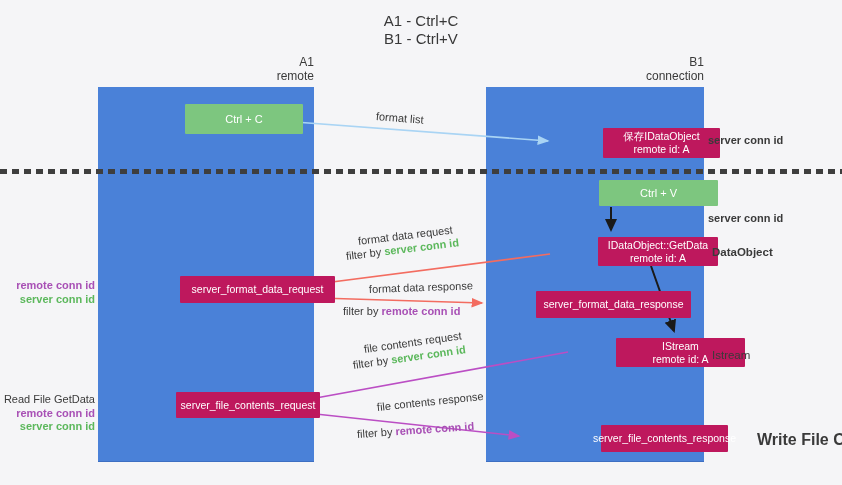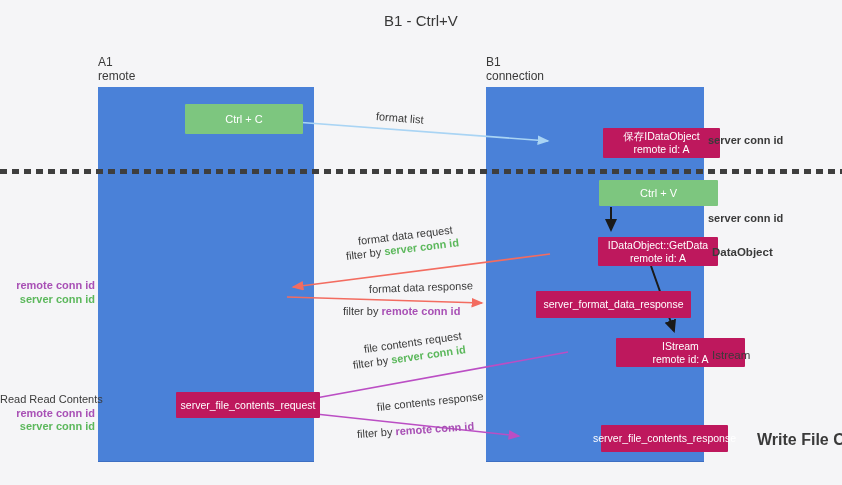--- a/index.html
+++ b/index.html
@@ -4,21 +4,21 @@
 <style>
   html,body{margin:0;padding:0;background:#e9e9ea;}
   .stage{
     position:relative;width:842px;height:485px;overflow:hidden;
     background:#f5f5f7;
     font-family:"Liberation Sans","DejaVu Sans",sans-serif;
     color:#3a3a3a;
   }
   .abs{position:absolute;}
   .title{left:0;top:12px;width:842px;text-align:center;font-size:15px;line-height:18px;color:#383838;z-index:5;}
-  .col-header{top:55px;text-align:left;font-size:12px;line-height:14px;color:#3a3a3a;z-index:5;}
+  .col-header{top:55px;text-align:right;font-size:12px;line-height:14px;color:#3a3a3a;z-index:5;}
   .col-header.a1{left:98px;width:216px;}
   .col-header.b1{left:486px;width:218px;}
   .lifeline{top:87px;height:374px;background:#4a81d8;z-index:1;border-bottom:1px solid #3d6fc2;}
   .lifeline.a1{left:98px;width:216px;}
   .lifeline.b1{left:486px;width:218px;}
   .dotline{left:0;top:169px;width:842px;height:5px;z-index:2;
     background:repeating-linear-gradient(90deg,#3e3e3e 0 7px,transparent 7px 12px);}
   svg.arrows{left:0;top:0;width:842px;height:485px;z-index:2;pointer-events:none;}
   .node{z-index:3;display:flex;align-items:center;justify-content:center;flex-direction:column;
     color:#fff;font-size:10.5px;line-height:13px;text-align:center;border-radius:1px;white-space:nowrap;margin-left:48px;}
@@ -29,20 +29,21 @@
   .p{color:#a850b5;font-weight:bold;}
   .side-right{z-index:4;font-size:11px;white-space:nowrap;color:#3a3a3a;}
   .side-left{z-index:4;left:0;width:95px;text-align:right;font-size:11px;line-height:13.5px;white-space:nowrap;}
 </style>
 </head>
 <body>
 
 <div class="stage">
 
   <div class="abs title">
+    <div>A1 - Ctrl+C</div>
     <div>B1 - Ctrl+V</div>
   </div>
 
   <div class="abs col-header a1">
     <div>A1</div>
     <div>remote</div>
   </div>
   <div class="abs col-header b1">
     <div>B1</div>
     <div>connection</div>
@@ -88,20 +89,23 @@
 
   <div class="abs node green" style="left:551px;top:180px;width:119px;height:26px;">
     <div>Ctrl + V</div>
   </div>
 
   <div class="abs node orange" style="left:550px;top:237px;width:120px;height:29px;">
     <div>IDataObject::GetData</div>
     <div>remote id: A</div>
   </div>
 
+  <div class="abs node orange" style="left:132px;top:276px;width:155px;height:27px;">
+    <div>server_format_data_request</div>
+  </div>
 
   <div class="abs node orange" style="left:488px;top:291px;width:155px;height:27px;">
     <div>server_format_data_response</div>
   </div>
 
   <div class="abs node orange" style="left:568px;top:338px;width:129px;height:29px;">
     <div>IStream</div>
     <div>remote id: A</div>
   </div>
 
@@ -143,18 +147,18 @@
   <div class="abs side-right g" style="left:708px;top:212px;">server conn id</div>
   <div class="abs side-right" style="left:712px;top:246px;font-size:11.5px;font-weight:bold;">DataObject</div>
   <div class="abs side-right" style="left:712px;top:349px;font-size:11.5px;">Istream</div>
   <div class="abs side-right" style="left:757px;top:431px;font-size:16px;font-weight:bold;">Write File Contents</div>
 
   <div class="abs side-left" style="top:279px;">
     <div class="p">remote conn id</div>
     <div class="g">server conn id</div>
   </div>
   <div class="abs side-left" style="top:393px;">
-    <div>Read Read Contents</div>
+    <div>Read File GetData</div>
     <div class="p">remote conn id</div>
     <div class="g">server conn id</div>
   </div>
 
 </div>
 
 </body></html>

